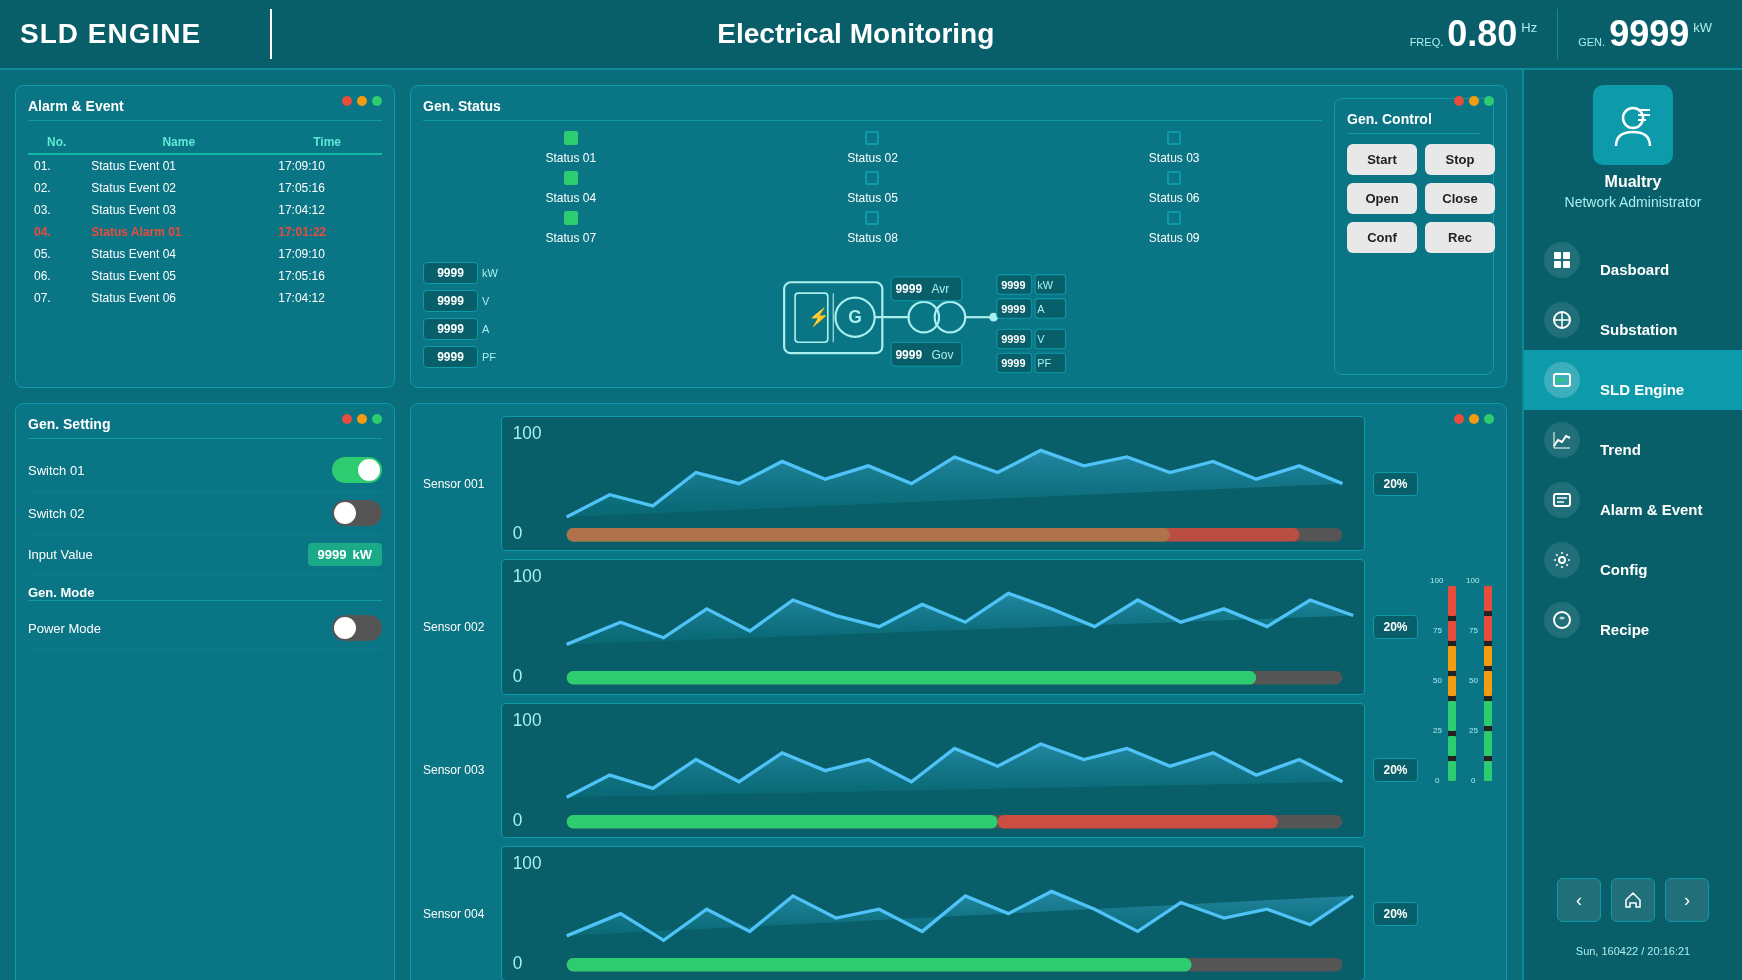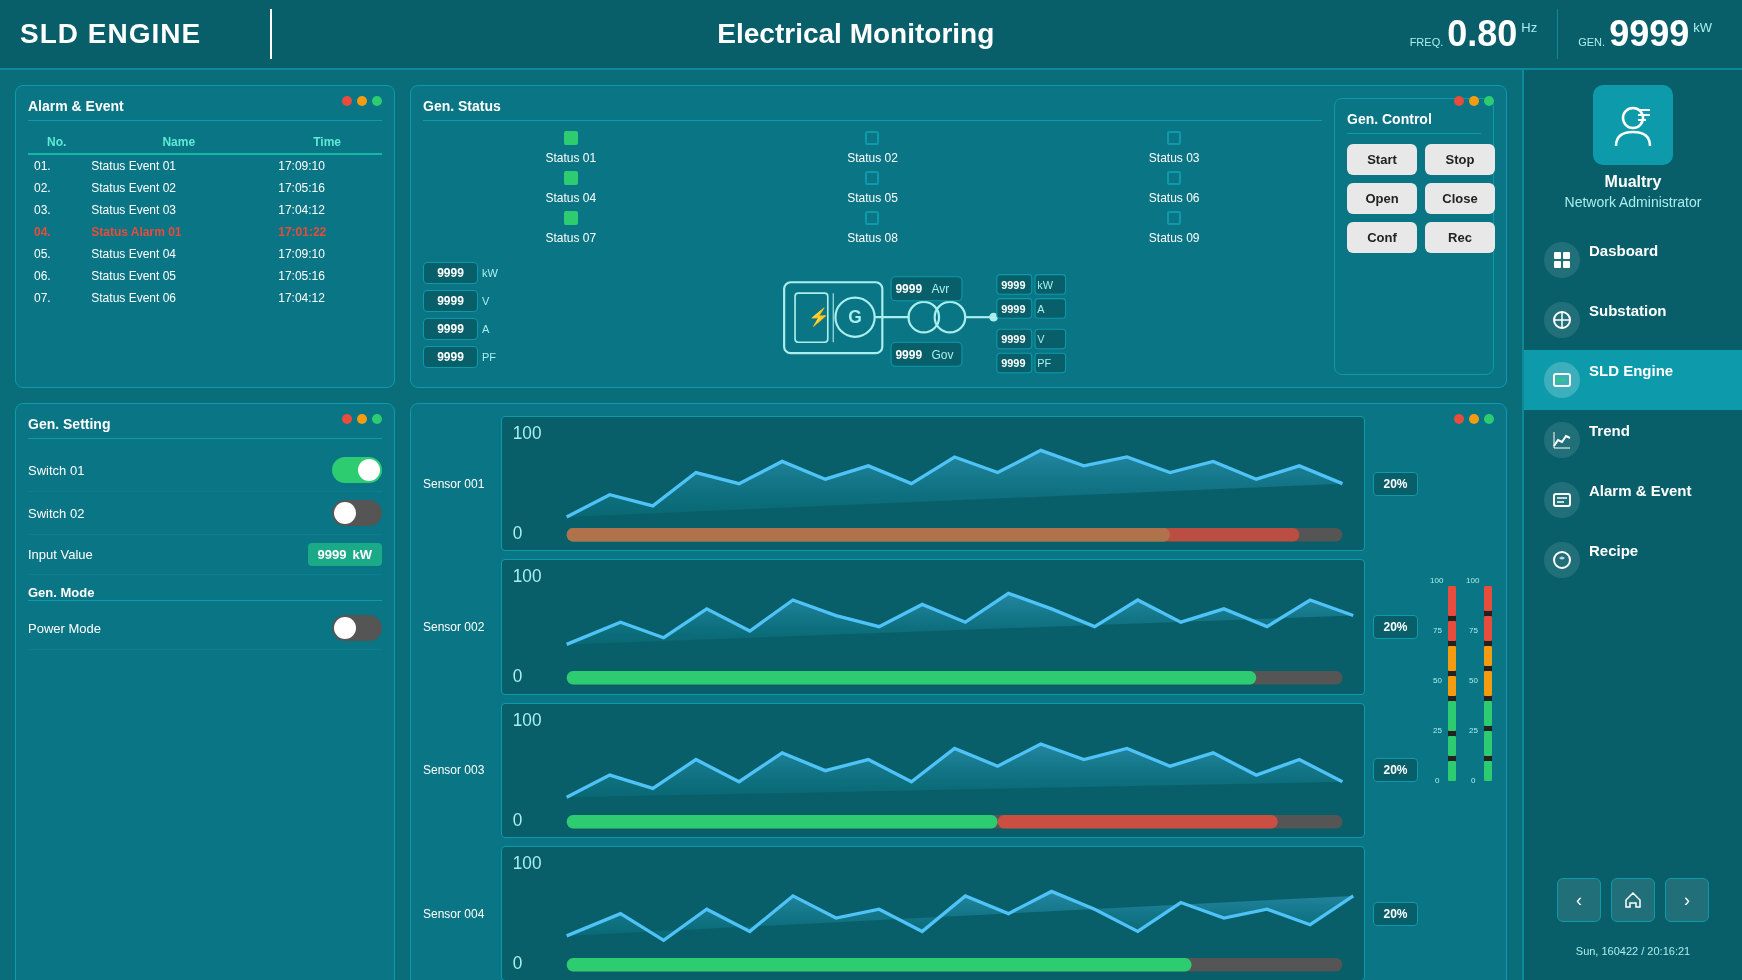--- a/index.html
+++ b/index.html
@@ -379,22 +379,22 @@
       margin-bottom: 3px;
     }
     .user-role {
       font-size: 14px;
       color: #aee;
       margin-bottom: 20px;
     }
     .nav-item {
       width: 100%;
       display: flex;
-      align-items: flex-start;
-      gap: 9px;
+      align-items: flex-end;
+      gap: 20px;
       padding: 12px 20px;
       cursor: pointer;
       transition: background 0.2s;
     }
     .nav-item.active {
       background: #0d9aaa;
       border-radius: 0;
     }
     .nav-icon {
       width: 36px;
@@ -907,20 +907,29 @@
       <div class="nav-icon">
         <svg width="20" height="20" viewBox="0 0 20 20" fill="none">
           <rect x="2" y="4" width="16" height="12" rx="2" stroke="#fff" stroke-width="2"></rect>
           <line x1="5" y1="8" x2="15" y2="8" stroke="#fff" stroke-width="1.5"></line>
           <line x1="5" y1="12" x2="12" y2="12" stroke="#fff" stroke-width="1.5"></line>
         </svg>
       </div>
       <span class="nav-label">Alarm &amp; Event</span>
     </div>
 
+    <div class="nav-item">
+      <div class="nav-icon">
+        <svg width="20" height="20" viewBox="0 0 20 20" fill="none">
+          <circle cx="10" cy="10" r="3" stroke="#fff" stroke-width="2"></circle>
+          <path d="M10 2v2M10 16v2M2 10h2M16 10h2M4.2 4.2l1.4 1.4M14.4 14.4l1.4 1.4M4.2 15.8l1.4-1.4M14.4 5.6l1.4-1.4" stroke="#fff" stroke-width="1.5"></path>
+        </svg>
+      </div>
+      <span class="nav-label">Config</span>
+    </div>
 
     <div class="nav-item">
       <div class="nav-icon">
         <svg width="20" height="20" viewBox="0 0 20 20" fill="none">
           <circle cx="10" cy="10" r="8" stroke="#fff" stroke-width="2"></circle>
           <path d="M7 8 Q10 5 13 8 Q10 11 7 8" fill="#fff" opacity="0.7"></path>
         </svg>
       </div>
       <span class="nav-label">Recipe</span>
     </div>

